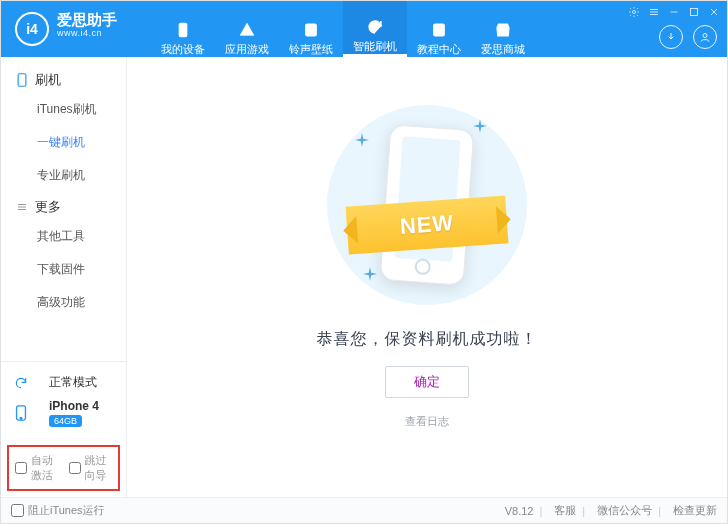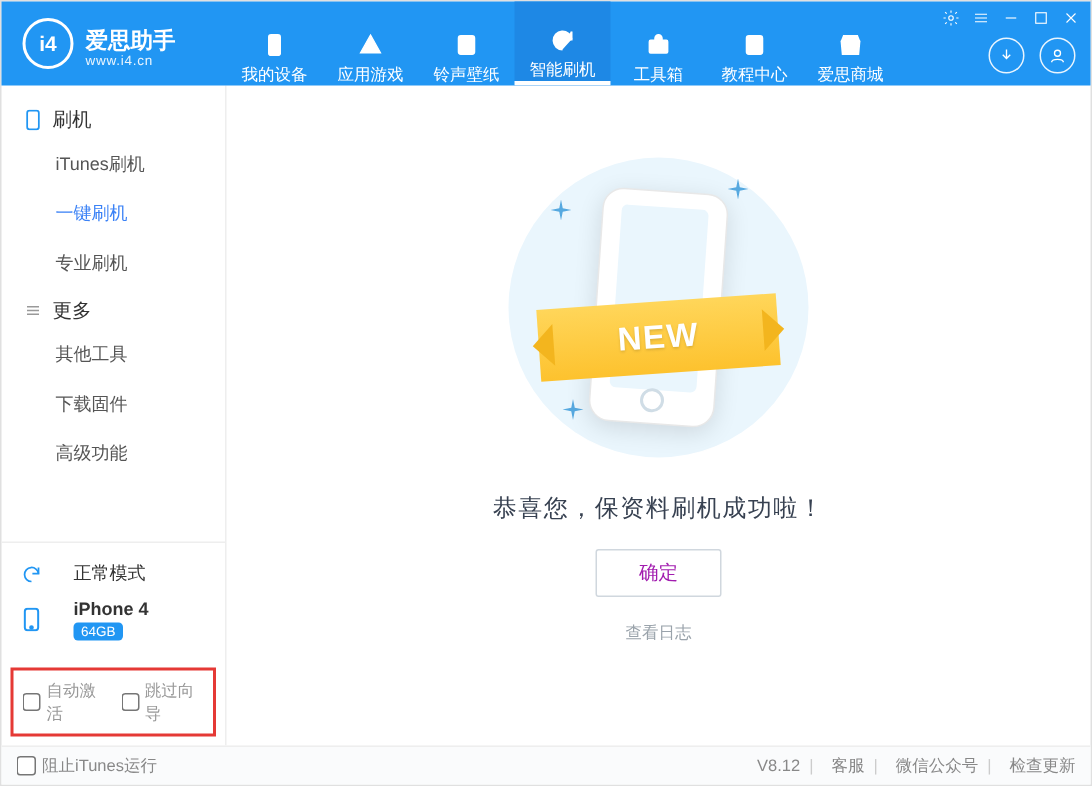--- a/index.html
+++ b/index.html
@@ -2,21 +2,21 @@
 <html><head>
 <meta charset="utf-8">
 <style>
   * { box-sizing: border-box; margin: 0; padding: 0; }
   body { font-family: "Microsoft YaHei", Arial, sans-serif; width: 728px; height: 524px; overflow: hidden; background: #fff; }
 
   .app { width: 728px; height: 524px; display: flex; flex-direction: column; border: 1px solid #e0e0e0; }
 
   
   .header { height: 56px; background: #2196f3; display: flex; align-items: center; color: #fff; position: relative; }
-  .brand { display: flex; align-items: flex-end; padding: 0 14px; min-width: 150px; }
+  .brand { display: flex; align-items: flex-start; padding: 0 14px; min-width: 150px; }
   .brand-logo { width: 34px; height: 34px; border: 2px solid #fff; border-radius: 50%; display:flex; align-items:center; justify-content:center; font-weight:bold; font-size:14px; margin-right:8px;}
   .brand-text { line-height: 1.1; }
   .brand-title { font-size: 15px; font-weight: bold; }
   .brand-sub { font-size: 9px; opacity: .9; letter-spacing: .5px; }
 
   .nav { display:flex; height:100%; }
   .nav-item { width: 64px; height: 56px; display:flex; flex-direction:column; align-items:center; justify-content:flex-end; font-size: 11px; cursor:pointer; }
   .nav-item.active { background: #1e88e5; border-bottom: 3px solid #fff; padding-top:3px;}
   .nav-icon { width:18px; height:18px; margin-bottom:3px; display:flex; align-items:center; justify-content:center; }
   .nav-icon svg { width:18px; height:18px; fill:#fff; stroke:#fff; }
@@ -24,21 +24,21 @@
   .header-right { position:absolute; right:6px; top:4px; display:flex; gap:6px; }
   .win-btn { width:14px; height:14px; display:flex; align-items:center; justify-content:center; cursor:pointer; }
   .win-btn svg { width:12px; height:12px; stroke:#fff; fill:none; stroke-width:1.5;}
   .header-right2 { position:absolute; right:10px; bottom:8px; display:flex; gap:10px; }
   .circ-btn { width:24px; height:24px; border:1.5px solid rgba(255,255,255,.9); border-radius:50%; display:flex; align-items:center; justify-content:center; cursor:pointer;}
   .circ-btn svg { width:12px; height:12px; stroke:#fff; fill:none; stroke-width:1.8;}
 
   
   .body { flex:1; display:flex; min-height:0; }
 
-  .sidebar { width:150px; border-right:1px solid #eee; display:flex; flex-direction:column; }
+  .sidebar { width:126px; border-right:1px solid #eee; display:flex; flex-direction:column; }
   .side-scroll { flex:1; overflow:auto; padding-top:8px; }
   .side-group { padding: 6px 14px 4px 14px; font-size:13px; color:#333; display:flex; align-items:center; gap:6px; font-weight:500;}
   .side-group .gicon { width:14px; height:14px; display:inline-flex; align-items:center; justify-content:center; color:#2196f3; }
   .side-item { padding: 8px 14px 8px 36px; font-size:12px; color:#555; cursor:pointer; }
   .side-item.active { color:#3b82f6; }
 
   .side-bottom { border-top:1px solid #eee; padding:8px 12px; }
   .mode-row { display:flex; align-items:center; gap:20px; padding:4px 0; font-size:12px; color:#333; cursor:pointer;}
   .mode-row .micon { width:16px; height:16px; display:flex; align-items:center; justify-content:center; }
   .badge { display:inline-block; font-size:9px; background:#2196f3; color:#fff; border-radius:3px; padding:1px 5px; margin-top:2px;}
@@ -114,29 +114,20 @@
           <div>铃声壁纸</div>
         </div>
         <div class="nav-item active">
           <div class="nav-icon">
             <svg viewBox="0 0 24 24" fill="none" stroke="#fff" stroke-width="1.8">
               <path d="M20 11A8 8 0 1 0 12 20"></path>
               <path d="M20 4v7h-7"></path>
             </svg>
           </div>
           <div>智能刷机</div>
-        </div>
-        <div class="nav-item">
-          <div class="nav-icon">
-            <svg viewBox="0 0 24 24" fill="none" stroke="#fff" stroke-width="1.6">
-              <rect x="4" y="8" width="16" height="11" rx="1"></rect>
-              <path d="M9 8V6a3 3 0 0 1 6 0v2"></path>
-            </svg>
-          </div>
-          <div>工具箱</div>
         </div>
         <div class="nav-item">
           <div class="nav-icon">
             <svg viewBox="0 0 24 24" fill="none" stroke="#fff" stroke-width="1.6">
               <rect x="5" y="4" width="14" height="16" rx="2"></rect>
               <path d="M12 4v16"></path>
             </svg>
           </div>
           <div>教程中心</div>
         </div>

